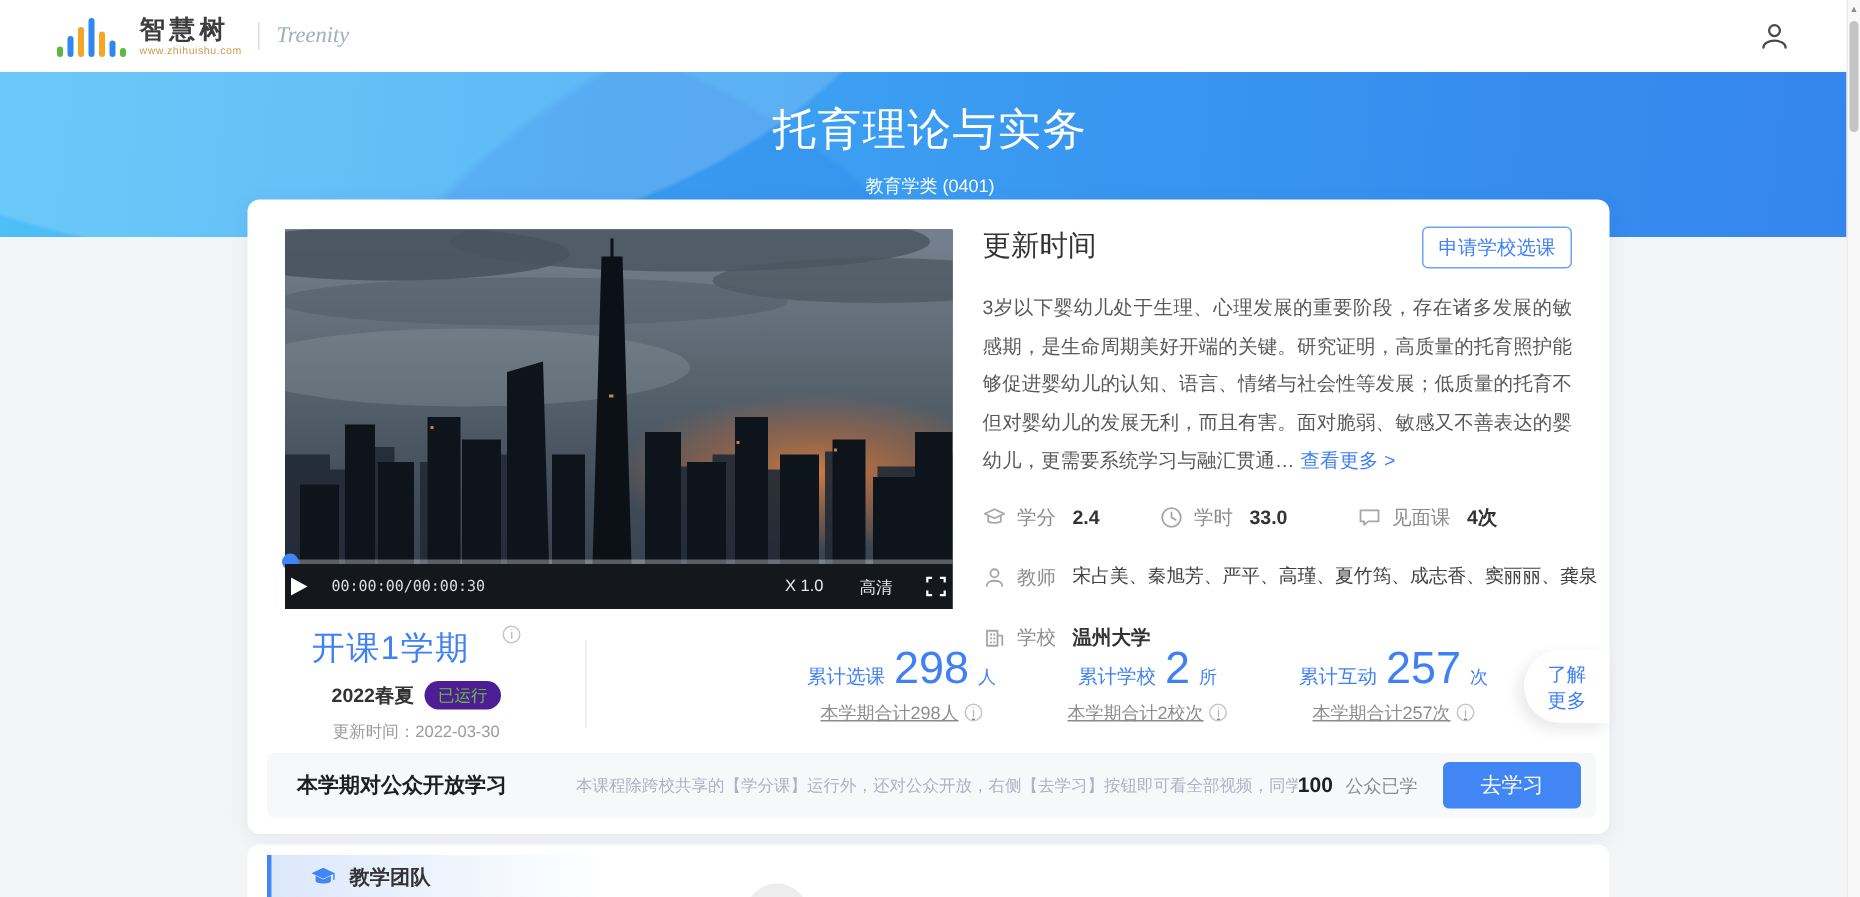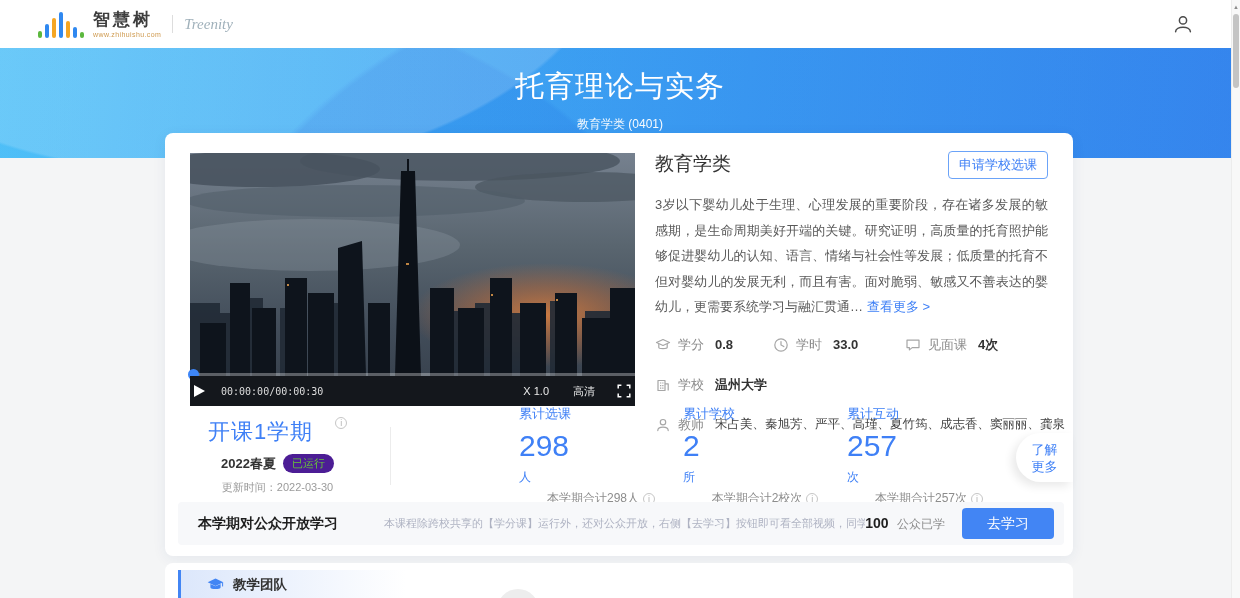--- a/index.html
+++ b/index.html
@@ -70,21 +70,21 @@
   .sem { width:225px; text-align:center; }
   .sem-title { display:inline-flex; align-items:flex-start; gap:22px; }
   .sem-title b { font-size:22px; font-weight:500; color:#3f80f6; letter-spacing:1px; }
   .sem-l2 { margin-top:7px; display:flex; justify-content:center; align-items:center; gap:7px; }
   .sem-term { font-size:13px; color:#333; font-weight:600; }
   .badge { background:#4c1d95; color:#67c23a; font-size:11px; padding:2px 9px; border-radius:10px; }
   .sem-l3 { margin-top:7px; font-size:11px; color:#9b9b9b; }
   .vdiv { width:1px; height:58px; background:#ececec; }
   .stat-cols { margin-left:128px; width:492px; display:flex; }
   .scol { flex:1; text-align:center; }
-  .stop { display:flex; align-items:baseline; justify-content:center; gap:6px; color:#3f80f6;flex-direction:column; }
+  .stop { display:flex; align-items:baseline; justify-content:center; gap:6px; color:#3f80f6; }
   .slabel { font-size:13px; }
   .snum { font-size:30px; font-weight:500; }
   .sunit { font-size:12px; }
   .ssub { margin-top:4px; font-size:12px; color:#8c8c8c; display:flex; align-items:center; justify-content:center; gap:4px;text-decoration:underline; }
   .info-i { display:inline-block; width:12px; height:12px; border:1px solid #c6c6c6; border-radius:50%; color:#b5b5b5; font-size:9px; line-height:11px; text-align:center; cursor:pointer; flex:none; }
   .info-i::after { content:"i"; }
   .more-tab { position:absolute; right:0; top:300px; width:57px; height:49px; background:#fff; border-radius:25px 0 0 25px; box-shadow:-4px 4px 10px rgba(0,0,0,.09); display:flex; align-items:center; justify-content:center; cursor:pointer; }
   .more-tab span { display:block; width:28px; font-size:13px; line-height:17px; color:#3f80f6; text-align:center; }
 
   
@@ -218,78 +218,78 @@
         <span class="vfs">
           <svg width="14" height="14" viewBox="0 0 14 14" fill="none" stroke="#fff" stroke-width="1.5">
             <path d="M1.2 4.4 V1.2 H4.4 M9.6 1.2 H12.8 V4.4 M12.8 9.6 V12.8 H9.6 M4.4 12.8 H1.2 V9.6"></path>
           </svg>
         </span>
       </div>
     </div>
 
     <div class="intro">
       <div class="intro-head">
-        <div class="intro-title">教育学类</div>
+        <div class="intro-title">更新时间</div>
         <button class="apply-btn">申请学校选课</button>
       </div>
       <div class="desc"><span>3岁以下婴幼儿处于生理、心理发展的重要阶段，存在诸多发展的敏感期，是生命周期美好开端的关键。研究证明，高质量的托育照护能够促进婴幼儿的认知、语言、情绪与社会性等发展；低质量的托育不但对婴幼儿的发展无利，而且有害。面对脆弱、敏感又不善表达的婴幼儿，更需要系统学习与融汇贯通…</span><a class="more-link">查看更多 &gt;</a></div>
 
       <div class="meta-row">
         <div class="meta-item w1">
           <span class="mi">
             <svg width="16" height="16" viewBox="0 0 16 16" fill="none" stroke="#a6a6a6" stroke-width="1.2" stroke-linejoin="round">
               <path d="M1.5 5.5 L8 2.5 L14.5 5.5 L8 8.5 Z"></path>
                 <path d="M3.8 7 V10.4 C3.8 11.9 12.2 11.9 12.2 10.4 V7"></path>
             </svg>
           </span>
           <span class="mlabel">学分</span>
-          <span class="mvalue">0.8</span>
+          <span class="mvalue">2.4</span>
         </div>
         <div class="meta-item w2">
           <span class="mi">
             <svg width="16" height="16" viewBox="0 0 16 16" fill="none" stroke="#a6a6a6" stroke-width="1.2" stroke-linecap="round">
               <circle cx="8" cy="8" r="6.2"></circle>
                 <path d="M8 4.6 V8 L10.8 9.6"></path>
             </svg>
           </span>
           <span class="mlabel">学时</span>
           <span class="mvalue">33.0</span>
         </div>
         <div class="meta-item">
           <span class="mi">
             <svg width="16" height="16" viewBox="0 0 16 16" fill="none" stroke="#a6a6a6" stroke-width="1.2" stroke-linejoin="round">
               <path d="M2 3.2 H14 V10.6 H7.2 L4.4 12.9 V10.6 H2 Z"></path>
             </svg>
           </span>
           <span class="mlabel">见面课</span>
           <span class="mvalue">4次</span>
         </div>
+      </div>
+
+      <div class="trow">
+        <span class="mi">
+          <svg width="16" height="16" viewBox="0 0 16 16" fill="none" stroke="#a6a6a6" stroke-width="1.2" stroke-linecap="round">
+            <circle cx="8" cy="5.2" r="2.7"></circle>
+              <path d="M2.8 13.6 c0-4.6 10.4-4.6 10.4 0"></path>
+          </svg>
+        </span>
+        <span class="mlabel">教师</span>
+        <span class="tnames">宋占美、秦旭芳、严平、高瑾、夏竹筠、成志香、窦丽丽、龚泉</span>
       </div>
 
       <div class="trow">
         <span class="mi">
           <svg width="16" height="16" viewBox="0 0 16 16" fill="none" stroke="#a6a6a6" stroke-width="1.2" stroke-linejoin="round">
             <rect x="3" y="3.5" width="7" height="10"></rect>
               <path d="M10 6.8 H13.2 V13.5"></path>
             <path d="M5 6 h1.3 M7.2 6 h1.3 M5 8.6 h1.3 M7.2 8.6 h1.3 M5 11.2 h1.3 M7.2 11.2 h1.3"></path>
           </svg>
         </span>
         <span class="mlabel">学校</span>
         <span class="svalue">温州大学</span>
-      </div>
-
-      <div class="trow">
-        <span class="mi">
-          <svg width="16" height="16" viewBox="0 0 16 16" fill="none" stroke="#a6a6a6" stroke-width="1.2" stroke-linecap="round">
-            <circle cx="8" cy="5.2" r="2.7"></circle>
-              <path d="M2.8 13.6 c0-4.6 10.4-4.6 10.4 0"></path>
-          </svg>
-        </span>
-        <span class="mlabel">教师</span>
-        <span class="tnames">宋占美、秦旭芳、严平、高瑾、夏竹筠、成志香、窦丽丽、龚泉</span>
       </div>
     </div>
 
     <div class="bstats">
       <div class="sem">
         <div class="sem-title">
           <b>开课1学期</b>
           <span class="info-i"></span>
         </div>
         <div class="sem-l2">

